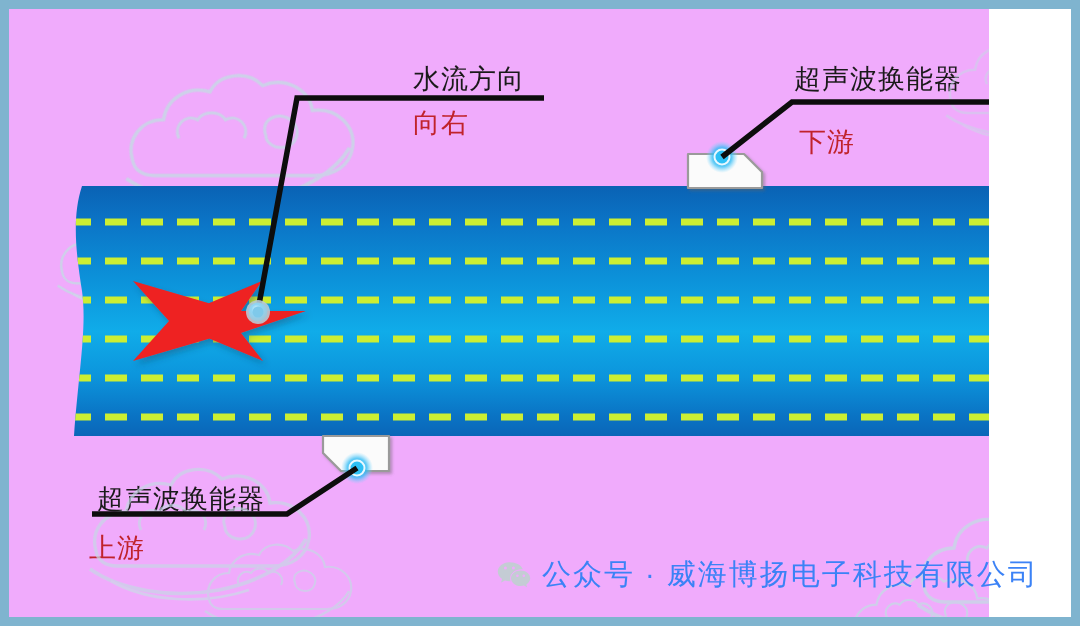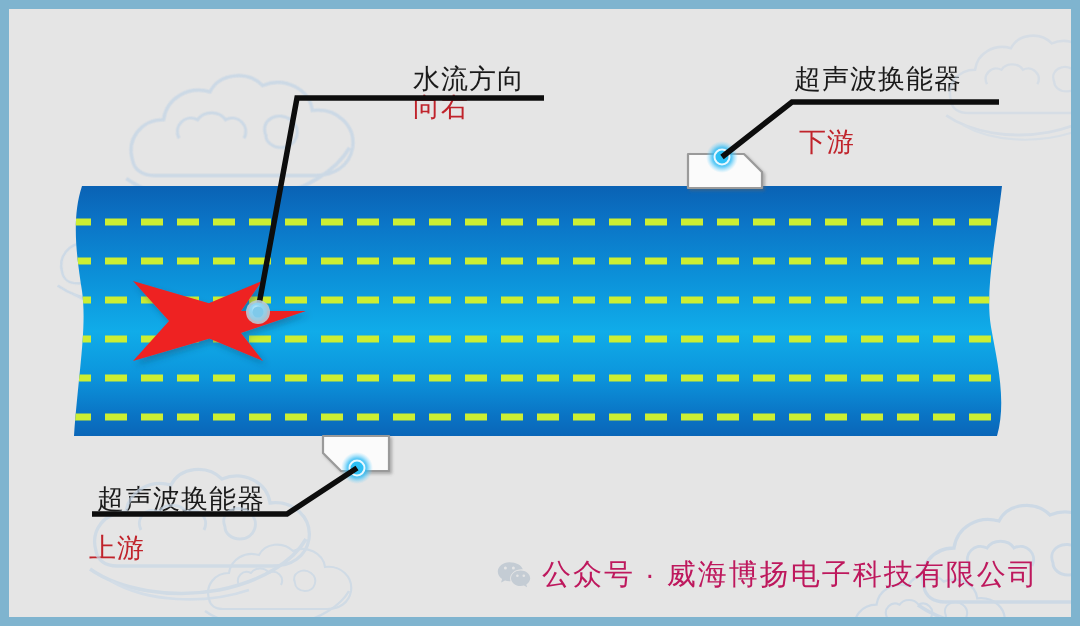--- a/index.html
+++ b/index.html
@@ -24,24 +24,24 @@
     left: 0; top: 0;
     width: 1080px; height: 626px;
     box-sizing: border-box;
     border: 9px solid #7fb4cf;
     pointer-events: none;
     z-index: 40;
   }
   #canvas {
     position: absolute;
     left: 9px; top: 9px;
-    width: 1062px;
+    width: 980px;
     height: 608px;
     overflow: hidden;
-    background: #e5e5e5;
+    background: #f0abfc;
   }
   .svg-layer {
     position: absolute;
     left: 0; top: 0;
     width: 1062px;
     height: 608px;
   }
   .label {
     position: absolute;
     white-space: nowrap;
@@ -63,21 +63,21 @@
     left: 497px;
     top: 555px;
     display: flex;
     align-items: center;
     gap: 11px;
     z-index: 30;
   }
   #watermark .wm-text {
     font-family: "Liberation Sans", "DejaVu Sans", sans-serif;
     font-size: 29px;
-    color: #be185d;
+    color: #3b82f6;
     letter-spacing: 2px;
     white-space: nowrap;
   }
 </style>
 </head>
 <body>
 
 <div id="stage">
 
   <div id="canvas">
@@ -201,21 +201,21 @@
       <path d="M 348,459 L 278,505 L 83,505" fill="none" stroke="#0d0d0d" stroke-width="5.5" stroke-linejoin="miter"></path>
 
       <g>
         <circle cx="249" cy="303" r="12" fill="#b9c9d4" opacity="0.9"></circle>
         <circle cx="249" cy="303" r="9.5" fill="url(#arrowNodeGlow)"></circle>
         <circle cx="249" cy="303" r="5.5" fill="#7fc9ea"></circle>
       </g>
     </svg>
 
     <div class="label label-main" style="left:404px; top:52px;">水流方向</div>
-    <div class="label label-sub" style="left:404px; top:80px;">向右</div>
+    <div class="label label-sub" style="left:404px; top:96px;">向右</div>
 
     <div class="label label-main" style="left:785px; top:52px;">超声波换能器</div>
     <div class="label label-sub" style="left:790px; top:115px;">下游</div>
 
     <div class="label label-main" style="left:88px; top:472px;">超声波换能器</div>
     <div class="label label-sub" style="left:80px; top:521px;">上游</div>
 
   </div>
 
   <div id="watermark">

